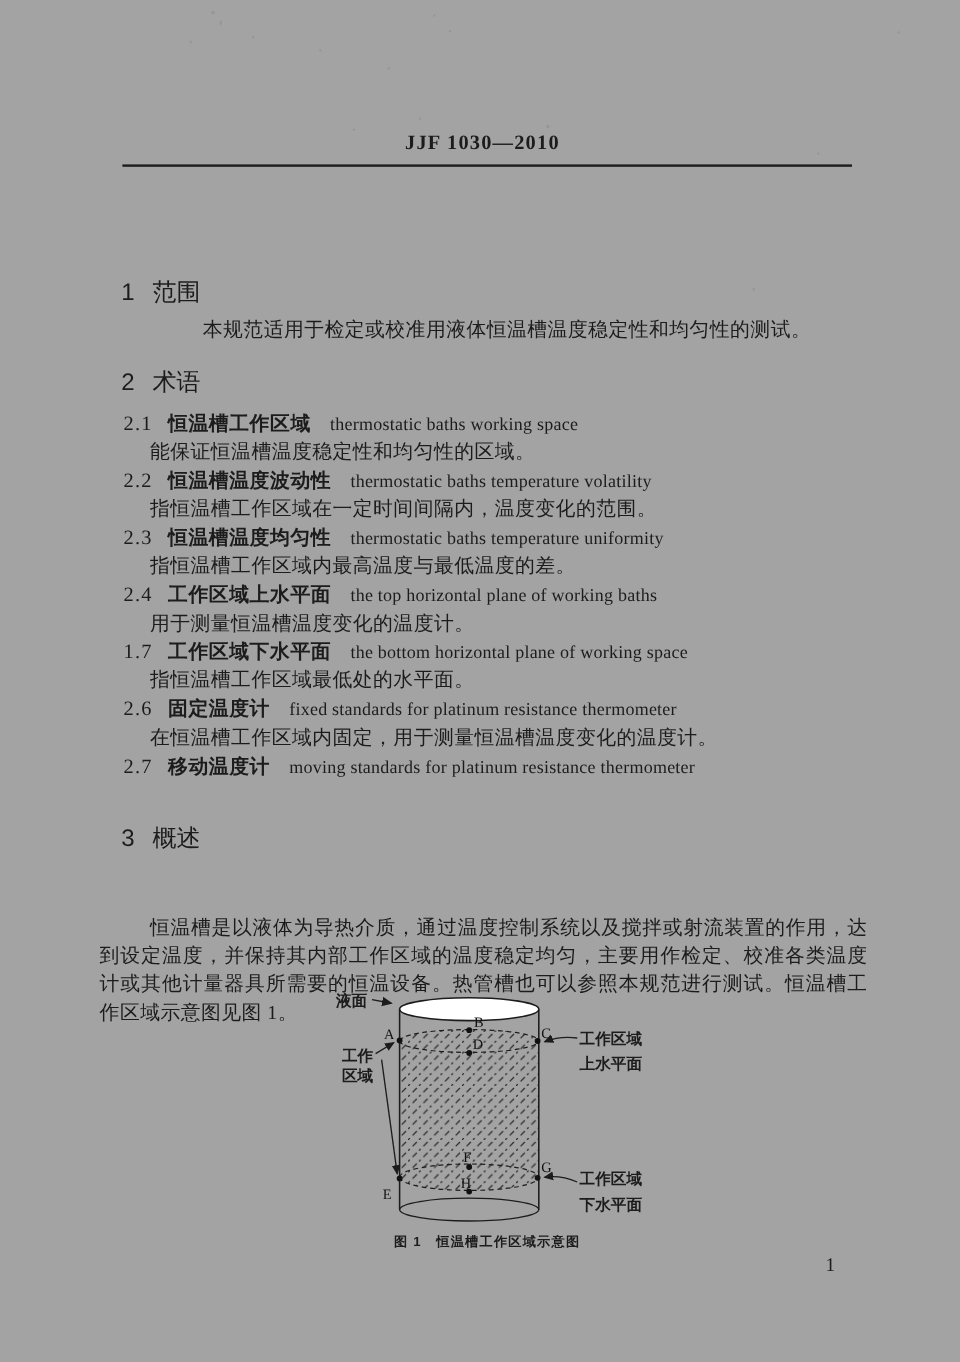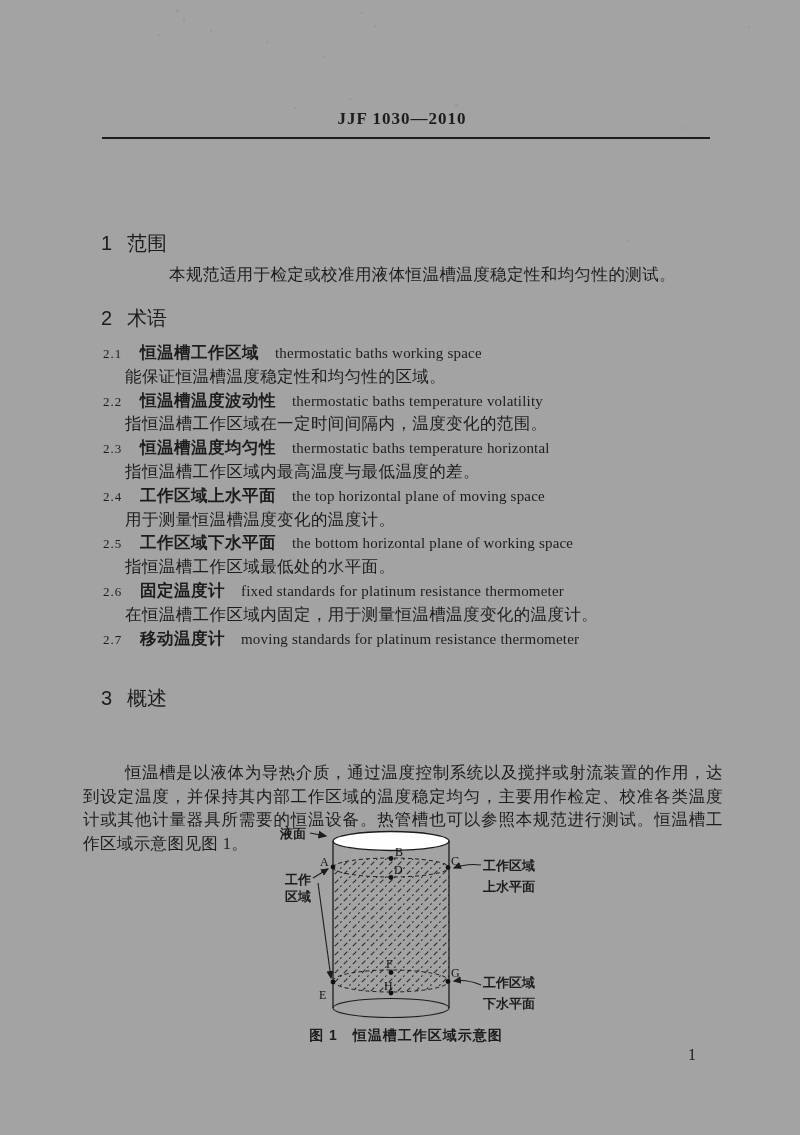--- a/index.html
+++ b/index.html
@@ -22,29 +22,29 @@
     font-weight:normal;font-size:20px;padding-left:18px;}
   .h-num{display:inline-block;min-width:26px;}
   
   .body-text{font-size:16.5px;letter-spacing:0.4px;line-height:23.5px;}
   .para-indent{top:263px;left:125px;width:600px;margin-left:44px;}
   .para-flow{top:761px;left:83px;width:640px;text-align:justify;text-indent:42px;}
   
   .terms{top:341px;left:83px;width:656px;}
   .t-line{height:23.8px;line-height:23.8px;white-space:nowrap;font-size:16.5px;}
   .t-l1{padding-left:20px;}
-  .t-num{display:inline-block;min-width:37px;letter-spacing:1px;font-size:13px;}
+  .t-num{display:inline-block;min-width:37px;letter-spacing:1px;font-size:17px;}
   .t-cn{font-family:Liberation Sans, sans-serif;font-weight:bold;letter-spacing:0.5px;}
   .t-en{margin-left:16px;font-size:15px;letter-spacing:0.2px;}
   .t-def{padding-left:42px;letter-spacing:0.4px;}
   
   .figure-svg{top:815px;left:277px;}
   .fig-caption{top:1027px;left:83px;width:646px;text-align:center;
     font-family:"Liberation Sans","DejaVu Sans",sans-serif;
-    font-weight:bold;font-size:14px;letter-spacing:1px;}
+    font-weight:bold;font-size:11px;letter-spacing:1px;}
   .page-num{top:1046px;left:680px;width:24px;text-align:center;font-size:16px;}
   
   .sv-label{font-family:"Liberation Sans","DejaVu Sans",sans-serif;font-weight:bold;font-size:13px;fill:#1c1c1c;}
   .sv-pt{font-family:"Liberation Serif","DejaVu Serif",serif;font-size:12px;fill:#111;}
   
   .speck{position:absolute;background:#8d8d8d;border-radius:50%;opacity:.55;}
 </style>
 </head>
 <body>
 
@@ -83,29 +83,29 @@
   <div class="abs terms">
     <div>
       <div class="t-line t-l1"><span class="t-num">2.1</span><span class="t-cn">恒温槽工作区域</span><span class="t-en">thermostatic baths working space</span></div>
       <div class="t-line t-def">能保证恒温槽温度稳定性和均匀性的区域。</div>
     </div>
     <div>
       <div class="t-line t-l1"><span class="t-num">2.2</span><span class="t-cn">恒温槽温度波动性</span><span class="t-en">thermostatic baths temperature volatility</span></div>
       <div class="t-line t-def">指恒温槽工作区域在一定时间间隔内，温度变化的范围。</div>
     </div>
     <div>
-      <div class="t-line t-l1"><span class="t-num">2.3</span><span class="t-cn">恒温槽温度均匀性</span><span class="t-en">thermostatic baths temperature horizontal</span></div>
+      <div class="t-line t-l1"><span class="t-num">2.3</span><span class="t-cn">恒温槽温度均匀性</span><span class="t-en">thermostatic baths temperature uniformity</span></div>
       <div class="t-line t-def">指恒温槽工作区域内最高温度与最低温度的差。</div>
     </div>
     <div>
-      <div class="t-line t-l1"><span class="t-num">2.4</span><span class="t-cn">工作区域上水平面</span><span class="t-en">the top horizontal plane of moving space</span></div>
+      <div class="t-line t-l1"><span class="t-num">2.4</span><span class="t-cn">工作区域上水平面</span><span class="t-en">the top horizontal plane of working baths</span></div>
       <div class="t-line t-def">用于测量恒温槽温度变化的温度计。</div>
     </div>
     <div>
-      <div class="t-line t-l1"><span class="t-num">2.5</span><span class="t-cn">工作区域下水平面</span><span class="t-en">the bottom horizontal plane of working space</span></div>
+      <div class="t-line t-l1"><span class="t-num">1.7</span><span class="t-cn">工作区域下水平面</span><span class="t-en">the bottom horizontal plane of working space</span></div>
       <div class="t-line t-def">指恒温槽工作区域最低处的水平面。</div>
     </div>
     <div>
       <div class="t-line t-l1"><span class="t-num">2.6</span><span class="t-cn">固定温度计</span><span class="t-en">fixed standards for platinum resistance thermometer</span></div>
       <div class="t-line t-def">在恒温槽工作区域内固定，用于测量恒温槽温度变化的温度计。</div>
     </div>
     <div>
       <div class="t-line t-l1"><span class="t-num">2.7</span><span class="t-cn">移动温度计</span><span class="t-en">moving standards for platinum resistance thermometer</span></div>
     </div>
   </div>

